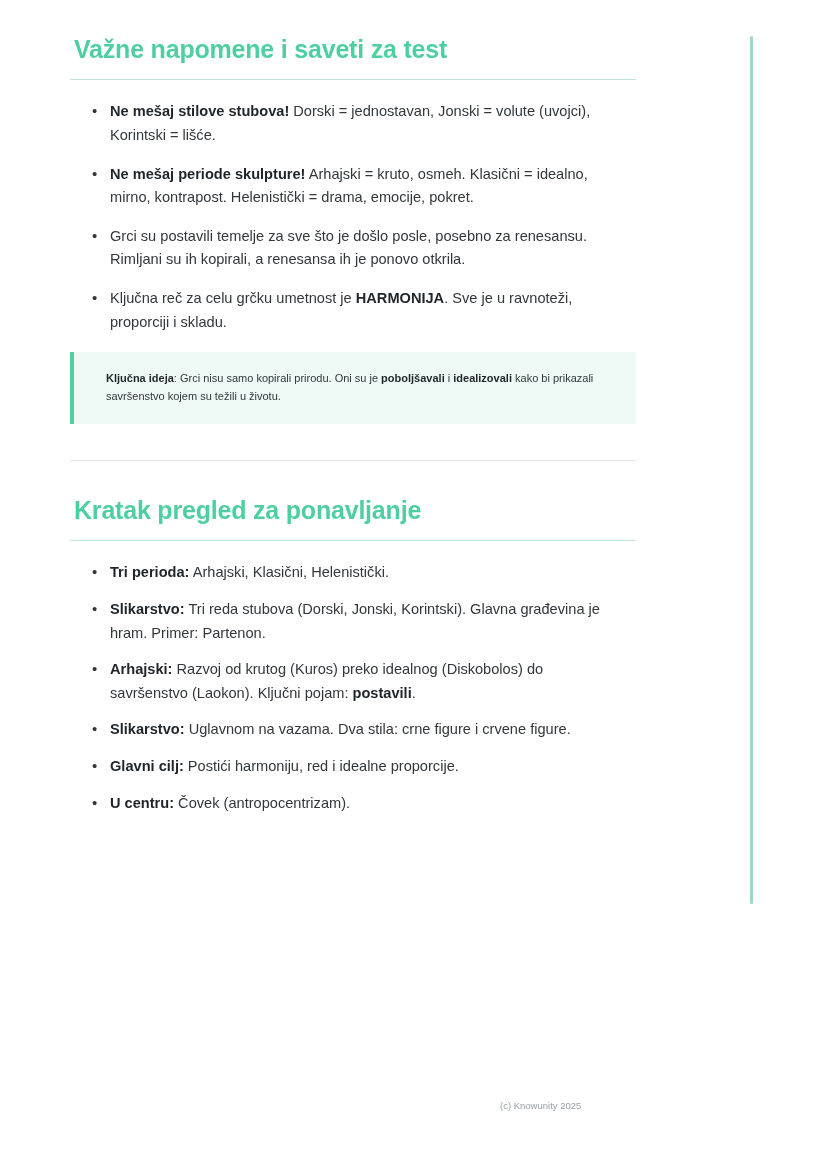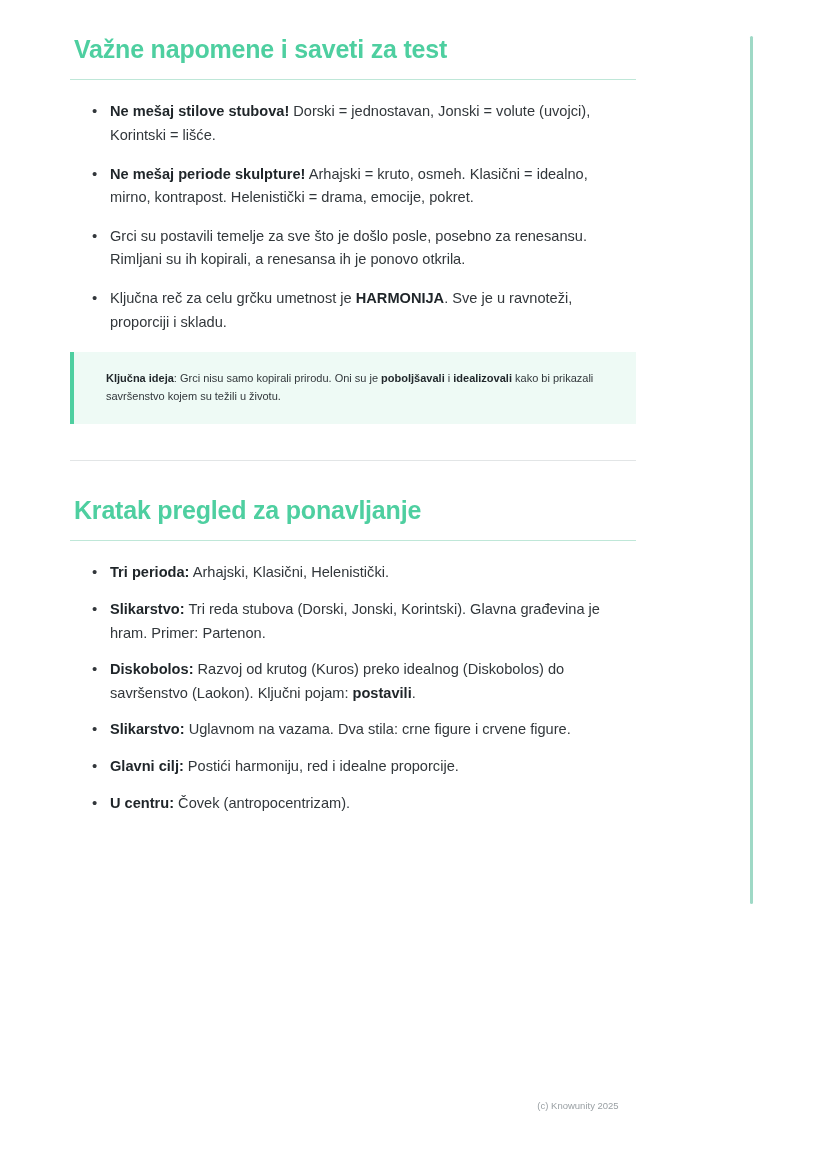--- a/index.html
+++ b/index.html
@@ -93,21 +93,20 @@
     margin: 36px 0 34px 0;
   }
   .section2 ul.bullets li {
     margin-bottom: 13px;
   }
   .footer {
     position: absolute;
     left: 0;
     top: 1100px;
     width: 656px;
-    text-align: center;
     font-size: 9.5px;
     color: #9aa0a4;
   }
   .footer span { margin-left: 500px; }
 </style>
 </head>
 <body>
 
 <div class="page">
 
@@ -128,21 +127,21 @@
     </section>
 
     <div class="divider"></div>
 
     <section class="section2">
       <h1 class="section-title">Kratak pregled za ponavljanje</h1>
       <div class="title-rule"></div>
       <ul class="bullets">
           <li><b>Tri perioda:</b><span> Arhajski, Klasični, Helenistički.</span></li>
           <li><b>Slikarstvo:</b><span> Tri reda stubova (Dorski, Jonski, Korintski). Glavna građevina je hram. Primer: Partenon.</span></li>
-          <li><b>Diskobolos:</b><span> Razvoj od krutog (Kuros) preko idealnog (Diskobolos) do savršenstvo (Laokon). Ključni pojam: </span><b>postavili</b><span>.</span></li>
+          <li><b>Arhajski:</b><span> Razvoj od krutog (Kuros) preko idealnog (Diskobolos) do savršenstvo (Laokon). Ključni pojam: </span><b>postavili</b><span>.</span></li>
           <li><b>Slikarstvo:</b><span> Uglavnom na vazama. Dva stila: crne figure i crvene figure.</span></li>
           <li><b>Glavni cilj:</b><span> Postići harmoniju, red i idealne proporcije.</span></li>
           <li><b>U centru:</b><span> Čovek (antropocentrizam).</span></li>
         </ul>
     </section>
 
   </div>
 
   <div class="footer">
     <span>(c) Knowunity 2025</span>

